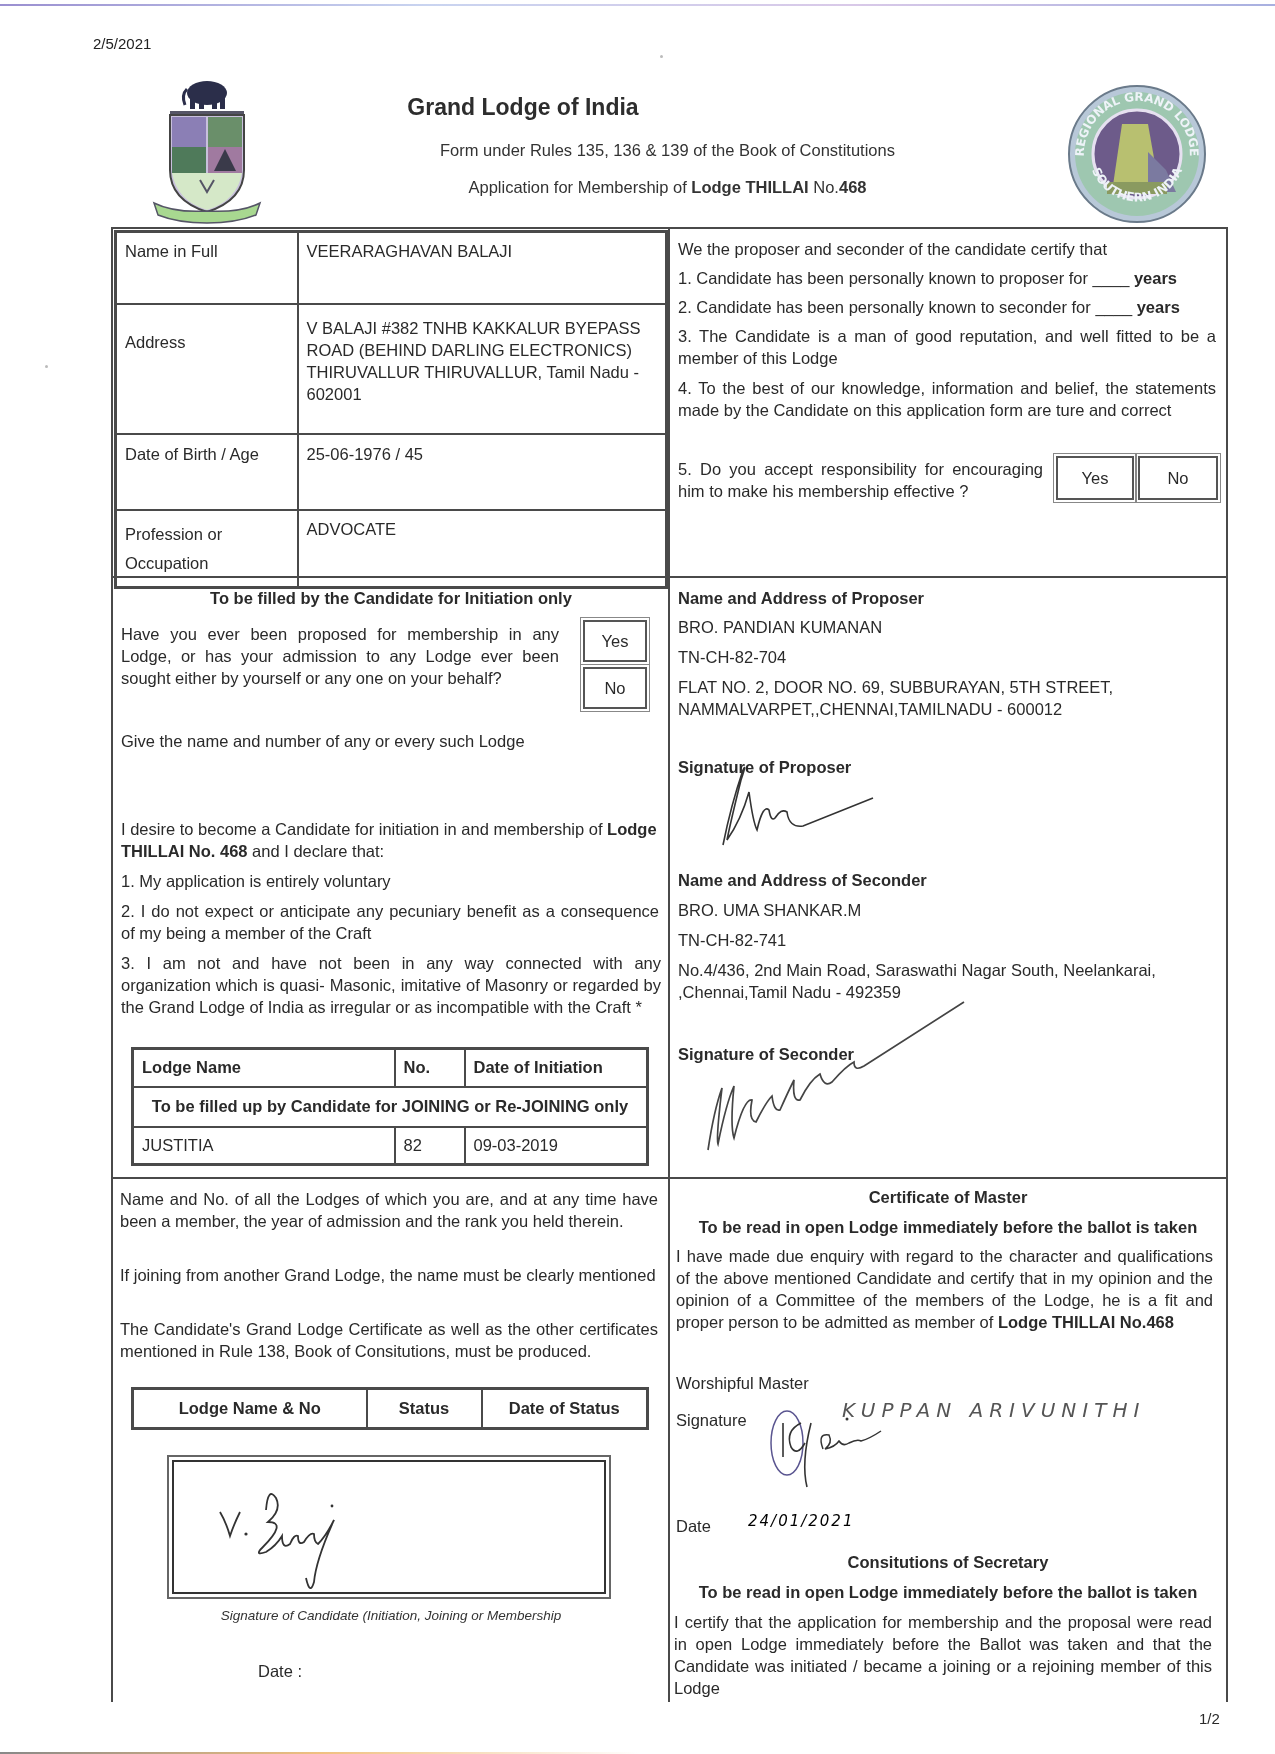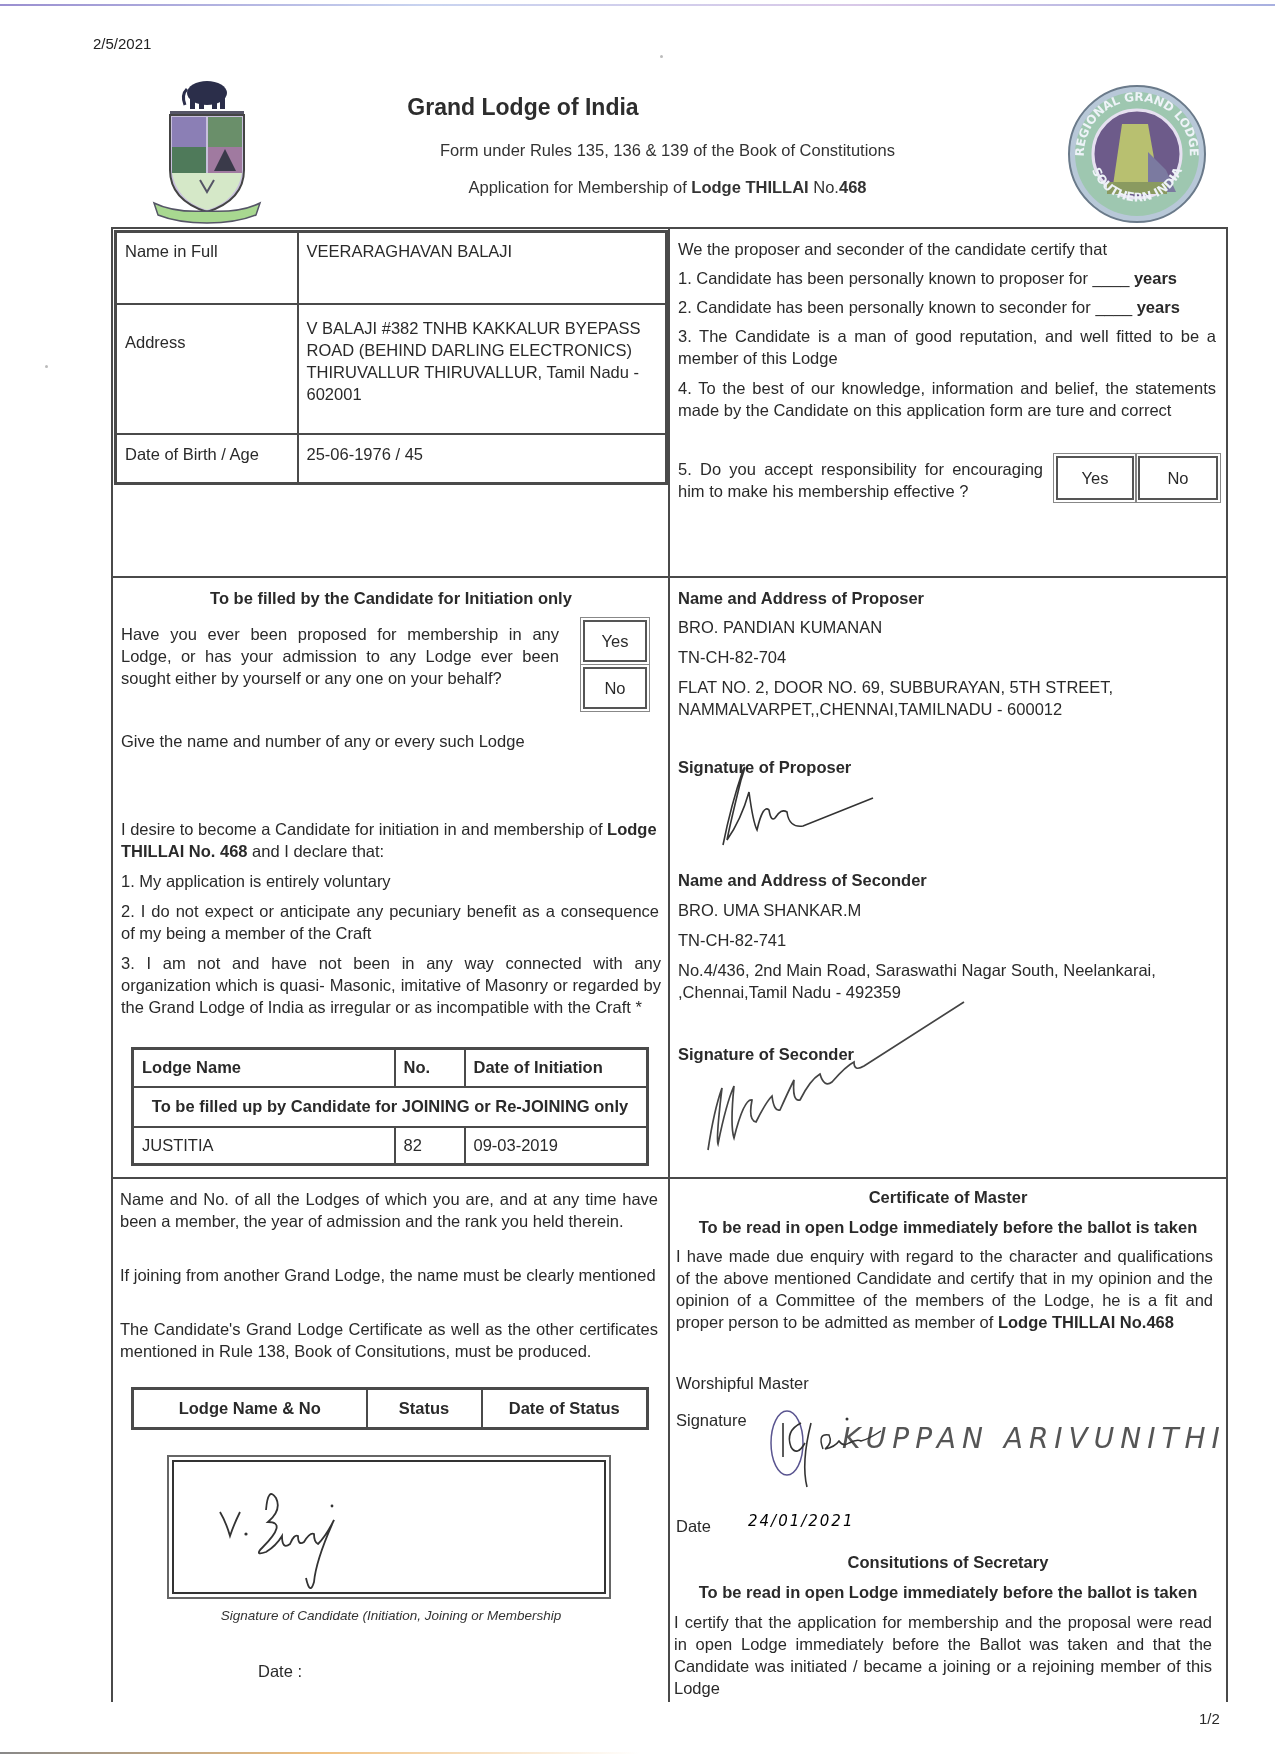--- a/index.html
+++ b/index.html
@@ -93,23 +93,27 @@
 <table class="grid" style="left:114px;top:230px;width:554px;">
   <tbody>
       <tr style="height:72px">
     <td style="width:182px;vertical-align:top;padding-top:9px">Name in Full</td>
     <td style="vertical-align:top;padding-top:9px">VEERARAGHAVAN BALAJI</td>
   </tr>
   <tr style="height:130px">
     <td style="vertical-align:top;padding-top:28px">Address</td>
     <td style="vertical-align:top;padding-top:12px;line-height:22px;padding-right:20px">V BALAJI #382 TNHB KAKKALUR BYEPASS ROAD (BEHIND DARLING ELECTRONICS) THIRUVALLUR THIRUVALLUR, Tamil Nadu - 602001</td>
   </tr>
-  <tr style="height:50px">
+  <tr style="height:76px">
     <td style="vertical-align:top;padding-top:10px">Date of Birth / Age</td>
     <td style="vertical-align:top;padding-top:10px">25-06-1976 / 45</td>
+  </tr>
+  <tr style="height:78px">
+    <td style="vertical-align:top;padding-top:9px;line-height:29px"><span>Profession or</span><br><span>Occupation</span></td>
+    <td style="vertical-align:top;padding-top:9px">ADVOCATE</td>
   </tr>
 </tbody>
   </table>
 
 <div class="t" style="left:678px;top:238px;width:540px">We the proposer and seconder of the candidate certify that</div>
 <div class="t" style="left:678px;top:267px;width:545px"><span>1. Candidate has been personally known to proposer for</span> <span>____</span> <span class="b">years</span></div>
 <div class="t" style="left:678px;top:296px;width:545px"><span>2. Candidate has been personally known to seconder for</span> <span>____</span> <span class="b">years</span></div>
 <div class="t j" style="left:678px;top:325px;width:538px">3. The Candidate is a man of good reputation, and well fitted to be a member of this Lodge</div>
 <div class="t j" style="left:678px;top:377px;width:538px">4. To the best of our knowledge, information and belief, the statements made by the Candidate on this application form are ture and correct</div>
 <div class="t j" style="left:678px;top:458px;width:365px">5. Do you accept responsibility for encouraging him to make his membership effective ?</div>
@@ -185,21 +189,21 @@
     </svg>
   </div>
 </div>
 <div class="italic-caption" style="left:114px;width:554px;top:1608px;text-align:center">Signature of Candidate (Initiation, Joining or Membership</div>
 <div class="t" style="left:258px;top:1660px">Date :</div>
 
 <div class="t b" style="left:670px;top:1186px;width:556px;text-align:center">Certificate of Master</div>
 <div class="t b" style="left:670px;top:1216px;width:556px;text-align:center">To be read in open Lodge immediately before the ballot is taken</div>
 <div class="t j" style="left:676px;top:1245px;width:537px"><span>I have made due enquiry with regard to the character and qualifications of the above mentioned Candidate and certify that in my opinion and the opinion of a Committee of the members of the Lodge, he is a fit and proper person to be admitted as member of </span><span class="b">Lodge THILLAI No.468</span></div>
 <div class="t" style="left:676px;top:1372px">Worshipful Master</div>
-<div class="t hand" style="left:842px;top:1428px;font-size:28px">KUPPAN ARIVUNITHI</div>
+<div class="t hand" style="left:842px;top:1399px;font-size:20px">KUPPAN ARIVUNITHI</div>
 <div class="t" style="left:676px;top:1409px">Signature</div>
 <svg class="sig" style="left:765px;top:1405px" width="150" height="90" viewBox="0 0 150 90">
   <ellipse cx="22" cy="38" rx="16" ry="32" stroke="#5a5590" stroke-width="1.5" fill="none"></ellipse>
   <path d="M18 18 v34 M36 18 q-16 8 -10 24 q6 10 14 -4 M46 18 q-10 40 -4 64" stroke="#333" stroke-width="1.6" fill="none"></path>
   <path d="M58 44 q-6 -16 6 -14 q4 8 -4 14 q10 -2 14 -8 q4 6 10 2 q8 -4 12 -2 q8 -2 20 -10" stroke="#333" stroke-width="1.5" fill="none"></path>
   <circle cx="82" cy="14" r="1.5" fill="#333"></circle>
 </svg>
 <div class="t" style="left:676px;top:1515px">Date</div>
 <div class="t hand" style="left:748px;top:1510px;font-size:15px;color:#000000;letter-spacing:2px">24/01/2021</div>
 

